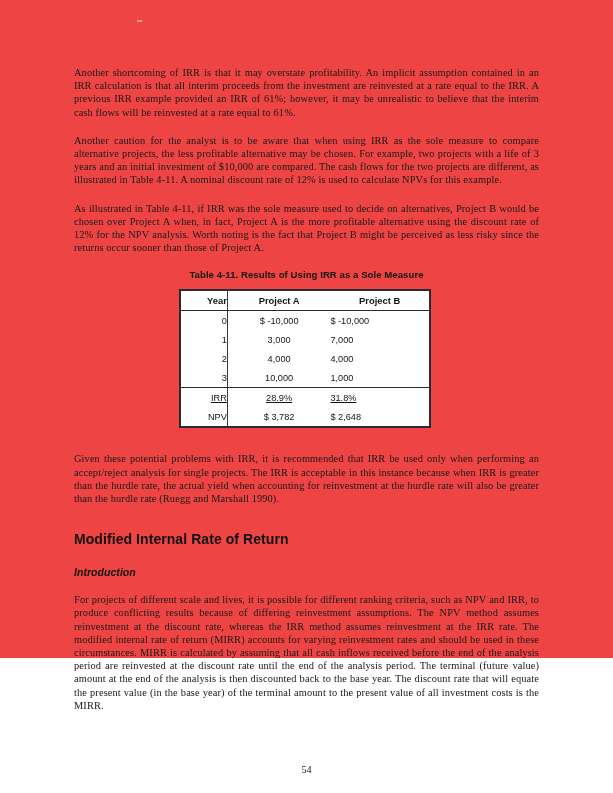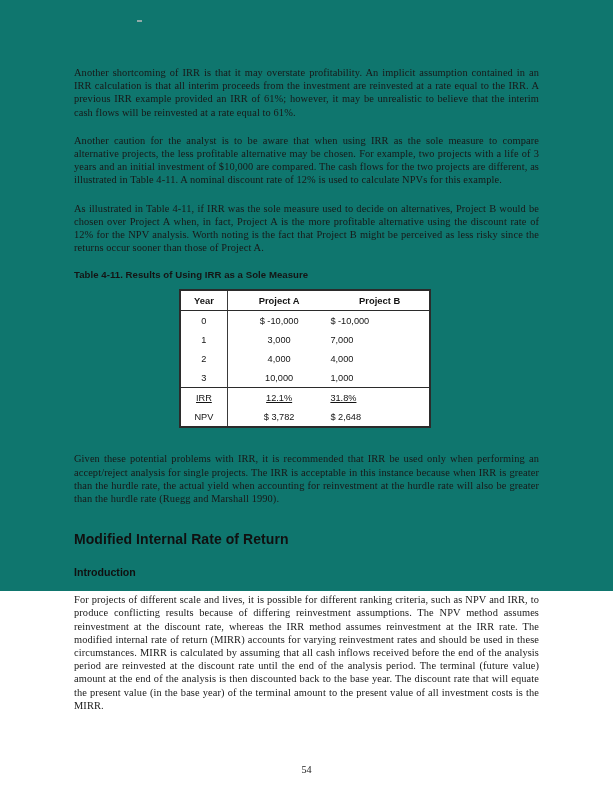--- a/index.html
+++ b/index.html
@@ -13,22 +13,22 @@
     position: relative;
     overflow: hidden;
     font-family: "Liberation Serif", serif;
     color: #131313;
   }
 
   .page {
     position: absolute;
     left: 0; top: 0;
     width: 613px;
-    height: 591px;
-    background: #0f766e;
+    height: 658px;
+    background: #ef4444;
   }
 
   .scan-speck {
     position: absolute;
     left: 137px;
     top: 20px;
     width: 5px;
     height: 2px;
     background: #bdbdbd;
     opacity: .75;
@@ -48,20 +48,21 @@
     line-height: 13.2px;
     text-align: justify;
     text-justify: inter-word;
     color: #181818;
     letter-spacing: .01em;
   }
 
   
   .table-caption {
     margin: 14px 0 9px 0;
+    text-align: center;
     font-family: "Liberation Sans", sans-serif;
     font-size: 9.6px;
     font-weight: bold;
     color: #141414;
     letter-spacing: .005em;
   }
 
   
   .table-wrap {
     width: 252px;
@@ -85,21 +86,21 @@
   table.irr-table th {
     font-weight: bold;
     font-size: 9.4px;
     height: 19px;
     vertical-align: middle;
   }
   table.irr-table td {
     height: 19px;
     vertical-align: middle;
   }
-  .col-year   { width: 46px;  text-align: center; }
+  .col-year   { width: 46px;  text-align: right; }
   .col-proj-a { width: 103px; text-align: center; margin-top: 8px; }
   .col-proj-b { width: 99px;  }
 
   
   .vline { border-right: 1px solid #3a3a3a !important; }
 
   
   tr.head-row th { border-bottom: 1.6px solid #2b2b2b !important; }
 
   
@@ -112,20 +113,21 @@
     font-size: 14px;
     font-weight: bold;
     color: #101010;
     letter-spacing: .005em;
   }
   h3.sub-heading {
     margin: 19px 0 15px 0;
     font-family: "Liberation Sans", sans-serif;
     font-size: 10.6px;
     font-weight: bold;
+    font-style: italic;
     color: #101010;
   }
 
   .page-number {
     position: absolute;
     left: 0;
     top: 748px;
     width: 613px;
     text-align: center;
     font-family: "Liberation Serif", serif;
@@ -176,21 +178,21 @@
             <td class="col-proj-a">4,000</td>
             <td class="col-proj-b">4,000</td>
           </tr>
           <tr>
             <td class="col-year vline">3</td>
             <td class="col-proj-a">10,000</td>
             <td class="col-proj-b">1,000</td>
           </tr>
           <tr class="first-summary">
             <td class="col-year vline">IRR</td>
-            <td class="col-proj-a">12.1%</td>
+            <td class="col-proj-a">28.9%</td>
             <td class="col-proj-b">31.8%</td>
           </tr>
           <tr>
             <td class="col-year vline">NPV</td>
             <td class="col-proj-a">$ 3,782</td>
             <td class="col-proj-b">$ 2,648</td>
           </tr>
         </tbody>
       </table>
     </div>

